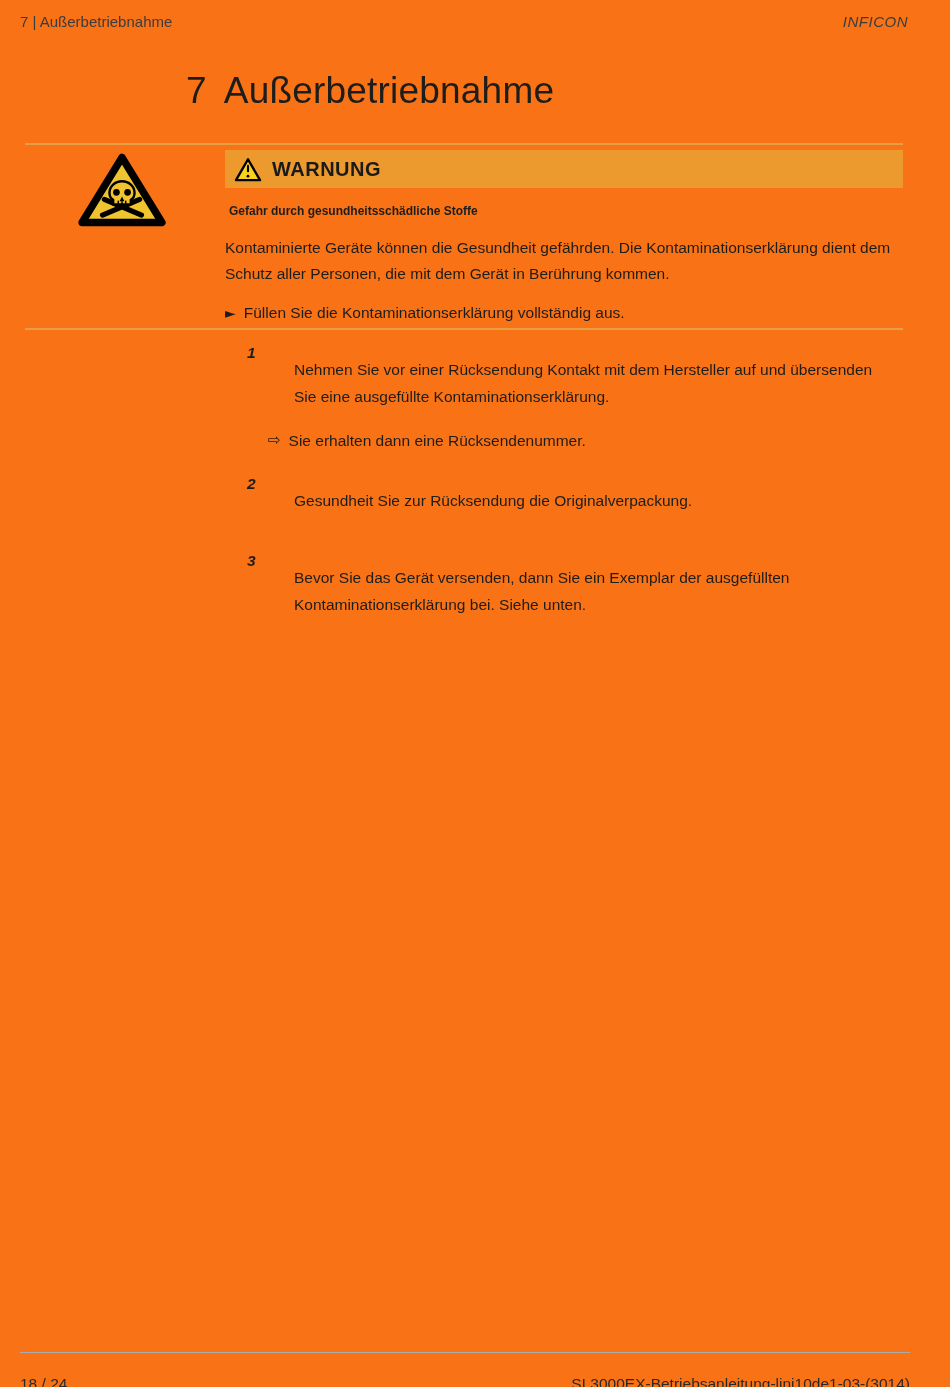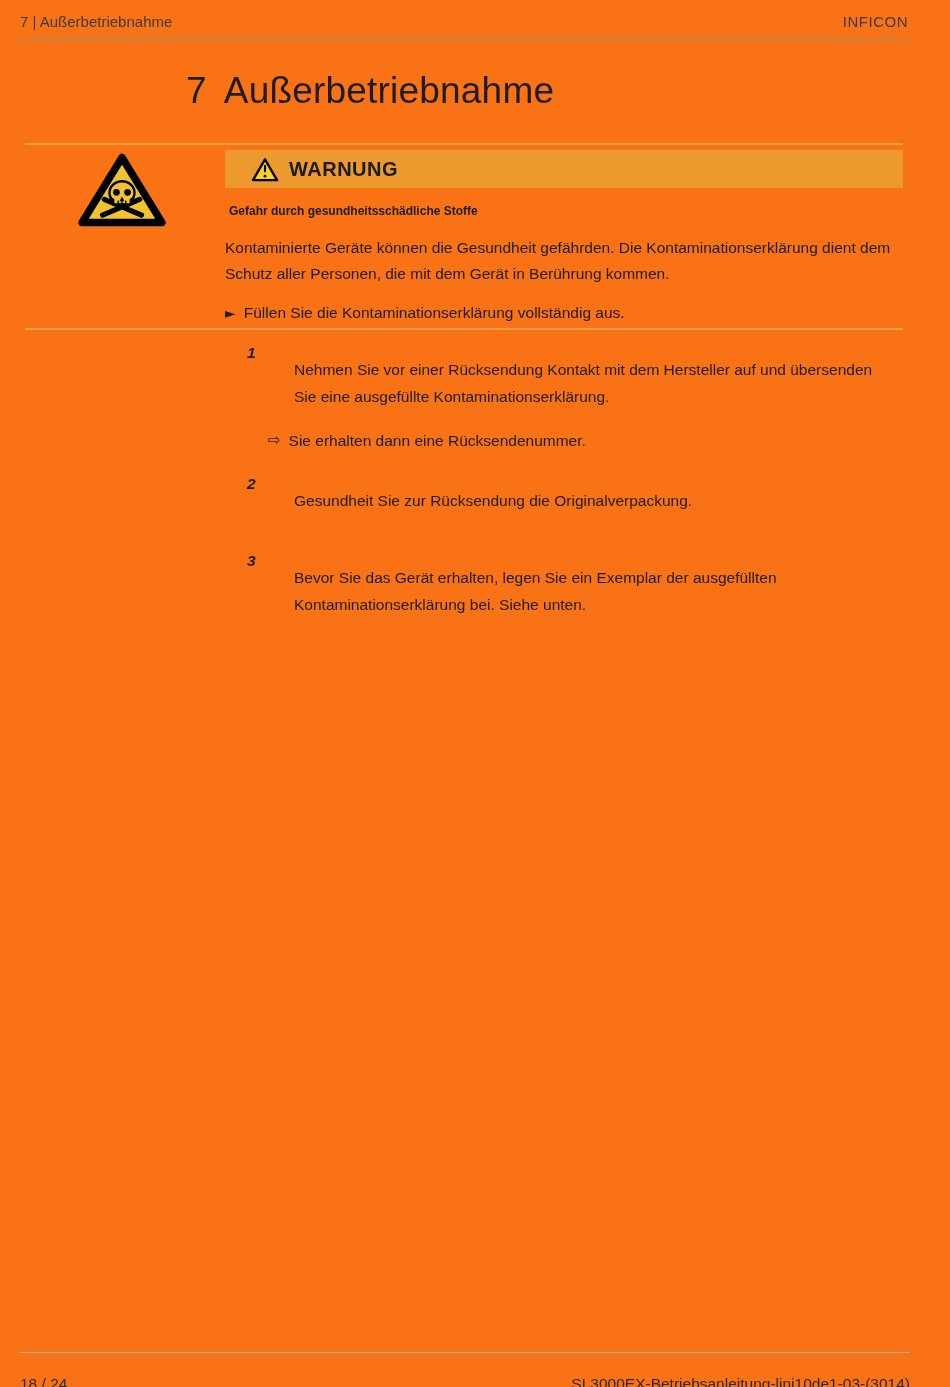--- a/index.html
+++ b/index.html
@@ -8,41 +8,41 @@
     font-family:"Liberation Sans", sans-serif; color:#1d1d1b; overflow:hidden;
   }
 
   
   .page-header {
     position:absolute; left:20px; top:13px; width:888px;
     display:flex; justify-content:space-between; align-items:flex-end;
     font-size:15px; color:#3c3c3c;
     padding-bottom:9px; border-bottom:1px solid #8f8f8f;
   }
-  .page-header .brand { letter-spacing:0.5px; color:#3c3c3c; }
+  .page-header .brand { letter-spacing:0.5px; color:#3c3c3c;font-style:italic; }
 
   
   .chapter-title {
     position:absolute; left:186px; top:70px; margin:0;
     font-size:37px; font-weight:400; color:#1d1d1b;
     display:flex; gap:17px; letter-spacing:0.2px;
   }
 
   
   .warning { position:absolute; left:25px; top:143px; width:878px; height:187px; }
   .rule { position:absolute; left:0; right:0; height:2px; background:#e5a045; }
   .rule-top { top:0; }
   .rule-bottom { top:185px; }
   .hazard-icon { position:absolute; left:50px; top:8px; width:94px; height:78px; }
   .hazard-icon svg { display:block; width:100%; height:100%; }
 
   .warn-banner {
     position:absolute; left:200px; right:0; top:7px; height:38px;
     background:#ec9a2e; display:flex; align-items:center; gap:10px;
-    padding-left:26px; box-sizing:border-box;
+    padding-left:9px; box-sizing:border-box;
   }
   .warn-tri { display:inline-flex; width:28px; height:25px; }
   .warn-tri svg { display:block; width:100%; height:100%; }
   .warn-label { font-weight:bold; font-size:20px; letter-spacing:0.5px; color:#1a1a1a; }
 
   .warn-body { position:absolute; left:200px; right:0; top:54px; }
   .warn-heading { margin:4px; font-size:12px; font-weight:bold; line-height:20px; }
   .warn-text { margin:14px 0 0; font-size:15.5px; line-height:26px; }
   .warn-action { margin:13px 0 0; font-size:15.5px; line-height:26px; display:flex; align-items:center; gap:8px; }
   .action-marker { font-family:"DejaVu Sans", sans-serif; font-size:14px; line-height:1; }
@@ -136,21 +136,21 @@
     </li>
     <li class="step">
       <span class="step-num">2</span>
       <div class="step-body">
         <p class="step-text">Gesundheit Sie zur Rücksendung die Originalverpackung.</p>
       </div>
     </li>
     <li class="step">
       <span class="step-num">3</span>
       <div class="step-body">
-        <p class="step-text">Bevor Sie das Gerät erhalten, legen Sie ein Exemplar der ausgefüllten Kontaminationserklärung bei. Siehe unten.</p>
+        <p class="step-text">Bevor Sie das Gerät versenden, dann Sie ein Exemplar der ausgefüllten Kontaminationserklärung bei. Siehe unten.</p>
       </div>
     </li>
   </ol>
 
   <footer class="page-footer">
     <span>18 / 24</span>
     <span>SL3000EX-Betriebsanleitung-linj10de1-03-(3014)</span>
   </footer>
 
 </div>

